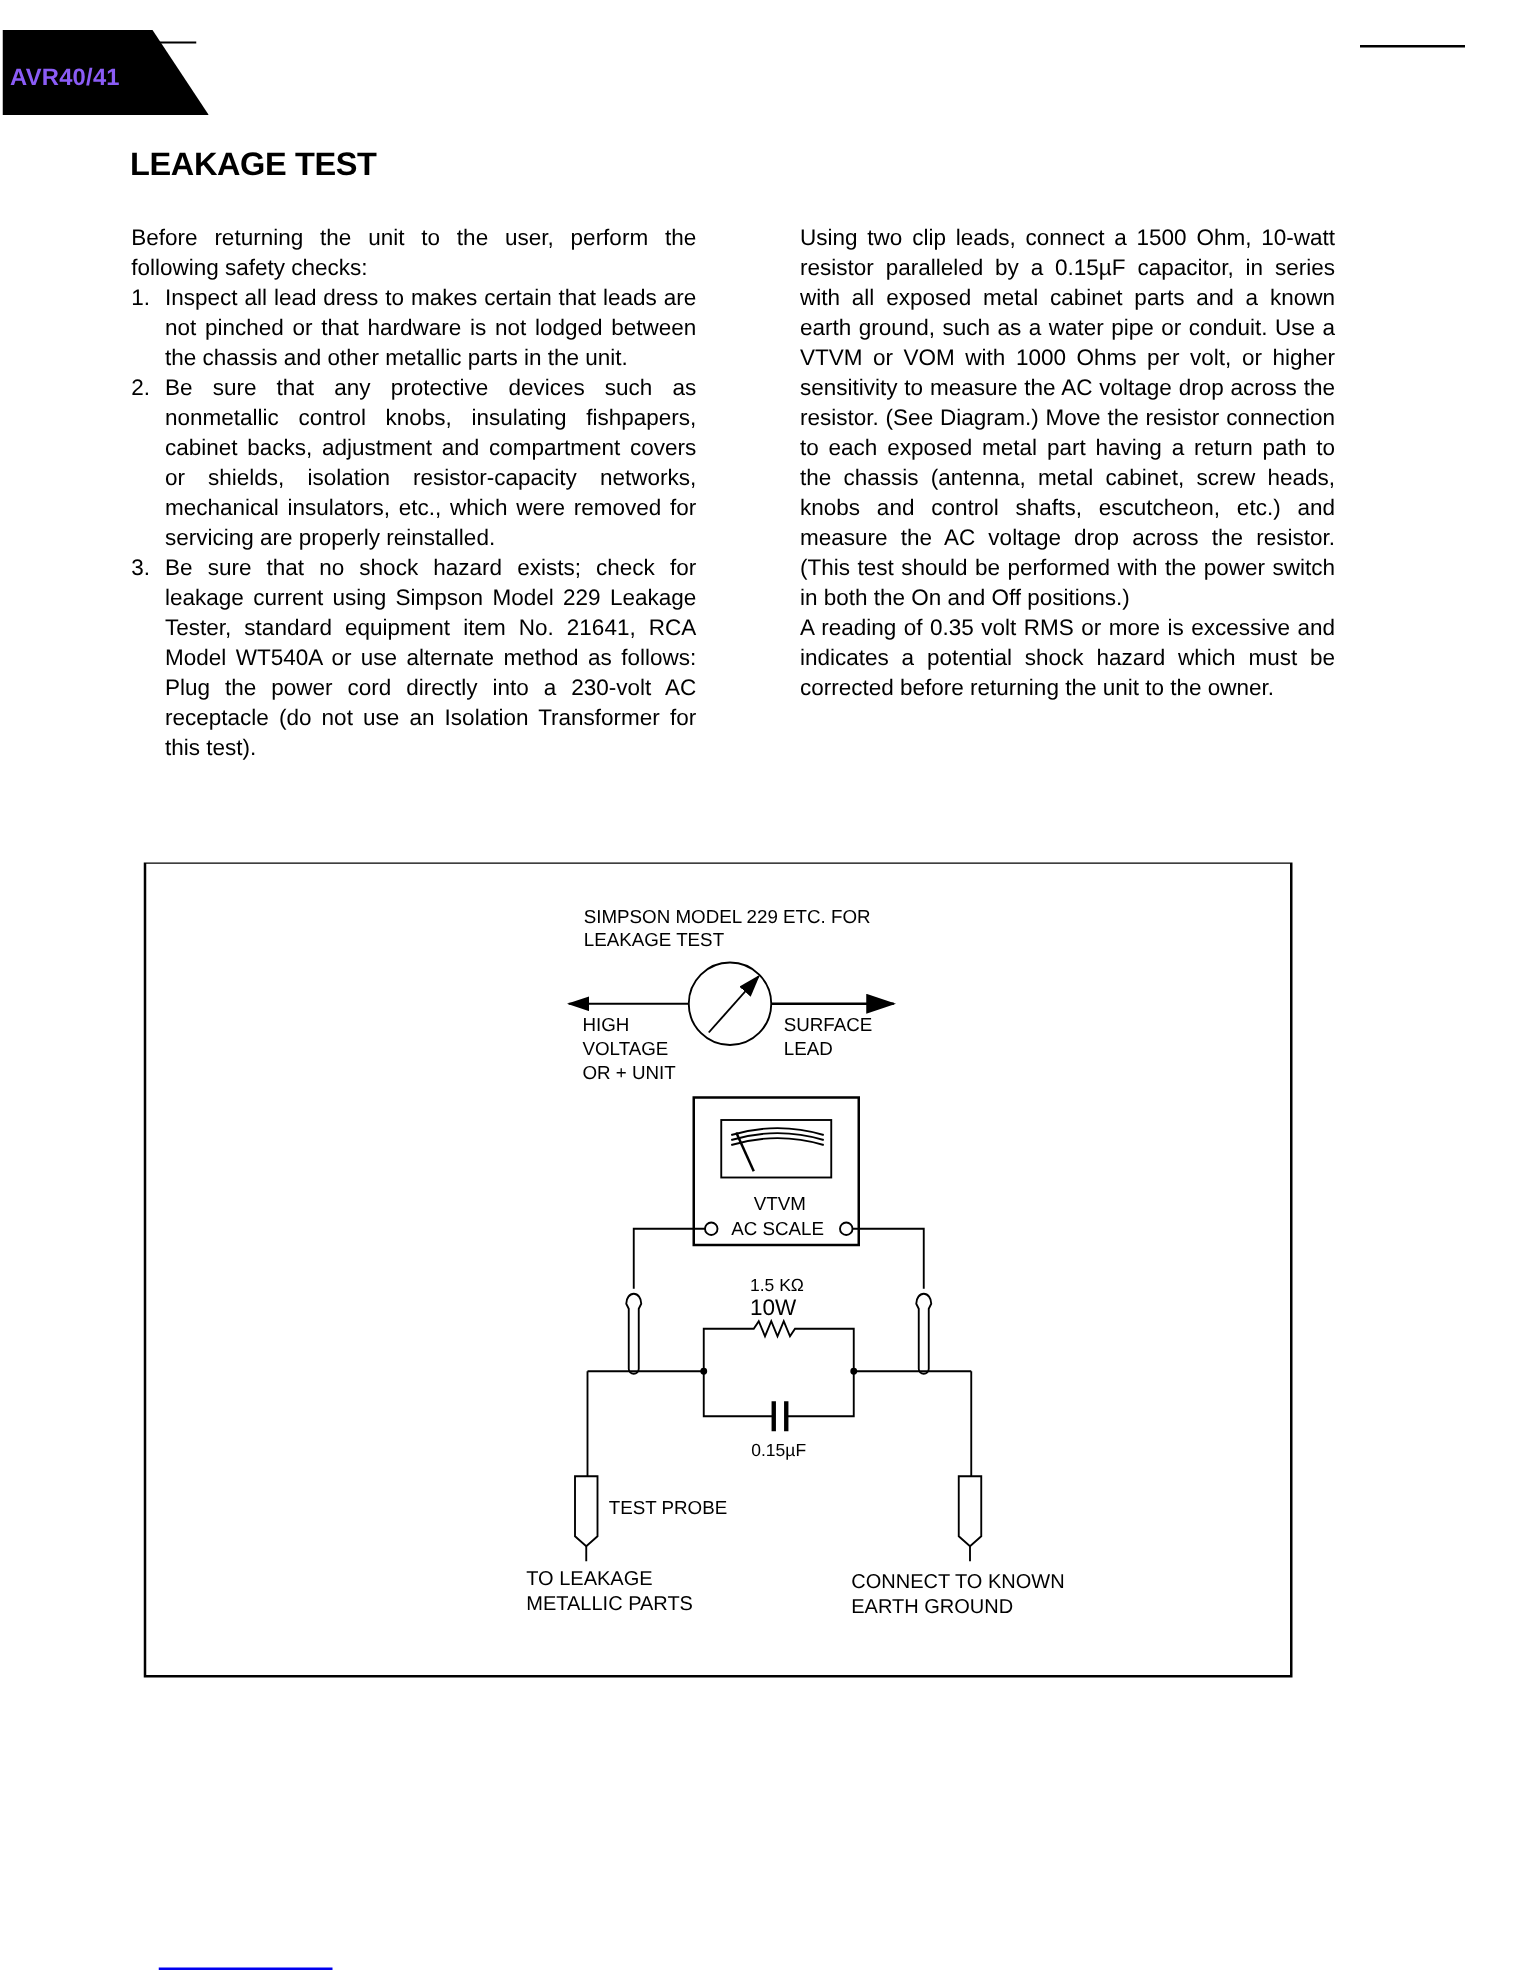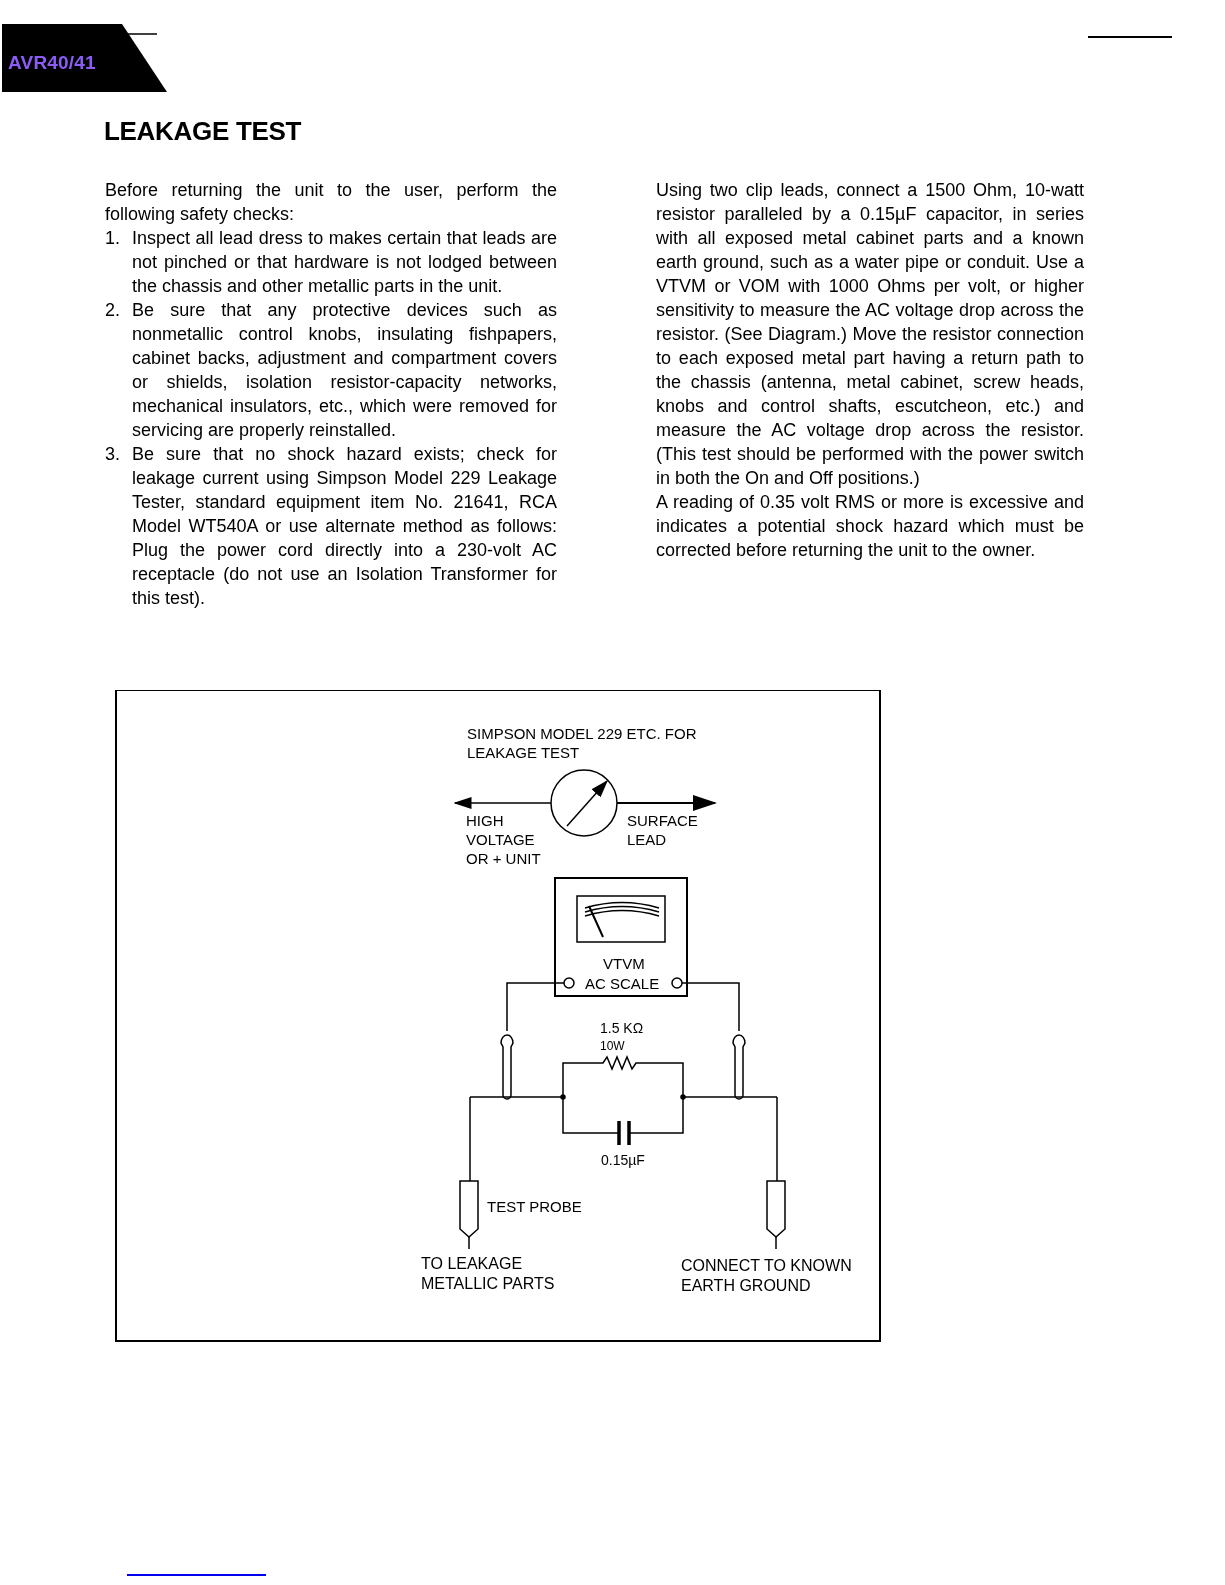--- a/index.html
+++ b/index.html
@@ -7,26 +7,26 @@
          font-family: "Liberation Sans", "DejaVu Sans", sans-serif; color: #000; }
   .header-tab { position: absolute; left: 2px; top: 24px; width: 165px; height: 68px; }
   .header-tab svg { position: absolute; left: 0; top: 0; }
   .header-tab .label { position: absolute; left: 6px; top: 28px; color: #8b5cf6;
         font-weight: bold; font-size: 19px; letter-spacing: 0.2px; }
   .top-rule { position: absolute; left: 1088px; top: 36px; width: 84px; height: 2px; background: #000; }
   .title { position: absolute; left: 104px; top: 116px; font-size: 26px; font-weight: bold;
            letter-spacing: -0.3px; margin: 0; }
   .col { position: absolute; top: 178px; font-size: 18px; line-height: 24px; }
   .col.left { left: 105px; width: 452px; }
-  .col.right { left: 656px; width: 428px; }
+  .col.right { left: 640px; width: 428px; }
   .col p { margin: 0; text-align: justify; text-align-last: left; }
   .col ol { margin: 0; padding: 0; list-style: none; }
   .col li { position: relative; padding-left: 27px; text-align: justify; }
   .col li .num { position: absolute; left: 0; top: 0; }
-  .diagram { position: absolute; left: 115px; top: 690px; width: 766px; height: 652px;
+  .diagram { position: absolute; left: 115px; top: 690px; width: 919px; height: 652px;
              border: 2px solid #000; border-top-width: 1px; box-sizing: border-box; }
   .diagram svg { position: absolute; left: 0; top: 0; }
   .dl { position: absolute; font-size: 15px; line-height: 19px; white-space: nowrap; }
   .footer-link { position: absolute; left: 127px; top: 1574px; width: 139px; height: 2px; background: #0000ee; }
 </style>
 </head>
 <body>
 
 <div class="header-tab">
   <svg width="165" height="68" viewBox="0 0 165 68">
@@ -122,21 +122,21 @@
     <div>VOLTAGE</div>
     <div>OR + UNIT</div>
   </div>
   <div class="dl" style="left:510px; top:120px;">
     <div>SURFACE</div>
     <div>LEAD</div>
   </div>
   <div class="dl" style="left:486px; top:263px;">VTVM</div>
   <div class="dl" style="left:468px; top:283px;">AC SCALE</div>
   <div class="dl" style="left:483px; top:328px; font-size:14px;text-align:center;">1.5 KΩ</div>
-  <div class="dl" style="left:483px; top:346px; font-size:12px;">10W</div>
+  <div class="dl" style="left:483px; top:346px; font-size:18px;">10W</div>
   <div class="dl" style="left:484px; top:460px; font-size:14px;">0.15µF</div>
   <div class="dl" style="left:370px; top:506px;">TEST PROBE</div>
   <div class="dl" style="left:304px; top:563px; font-size:16px; line-height:20px;">
     <div>TO LEAKAGE</div>
     <div>METALLIC PARTS</div>
   </div>
   <div class="dl" style="left:564px; top:565px; font-size:16px; line-height:20px;">
     <div>CONNECT TO KNOWN</div>
     <div>EARTH GROUND</div>
   </div>

